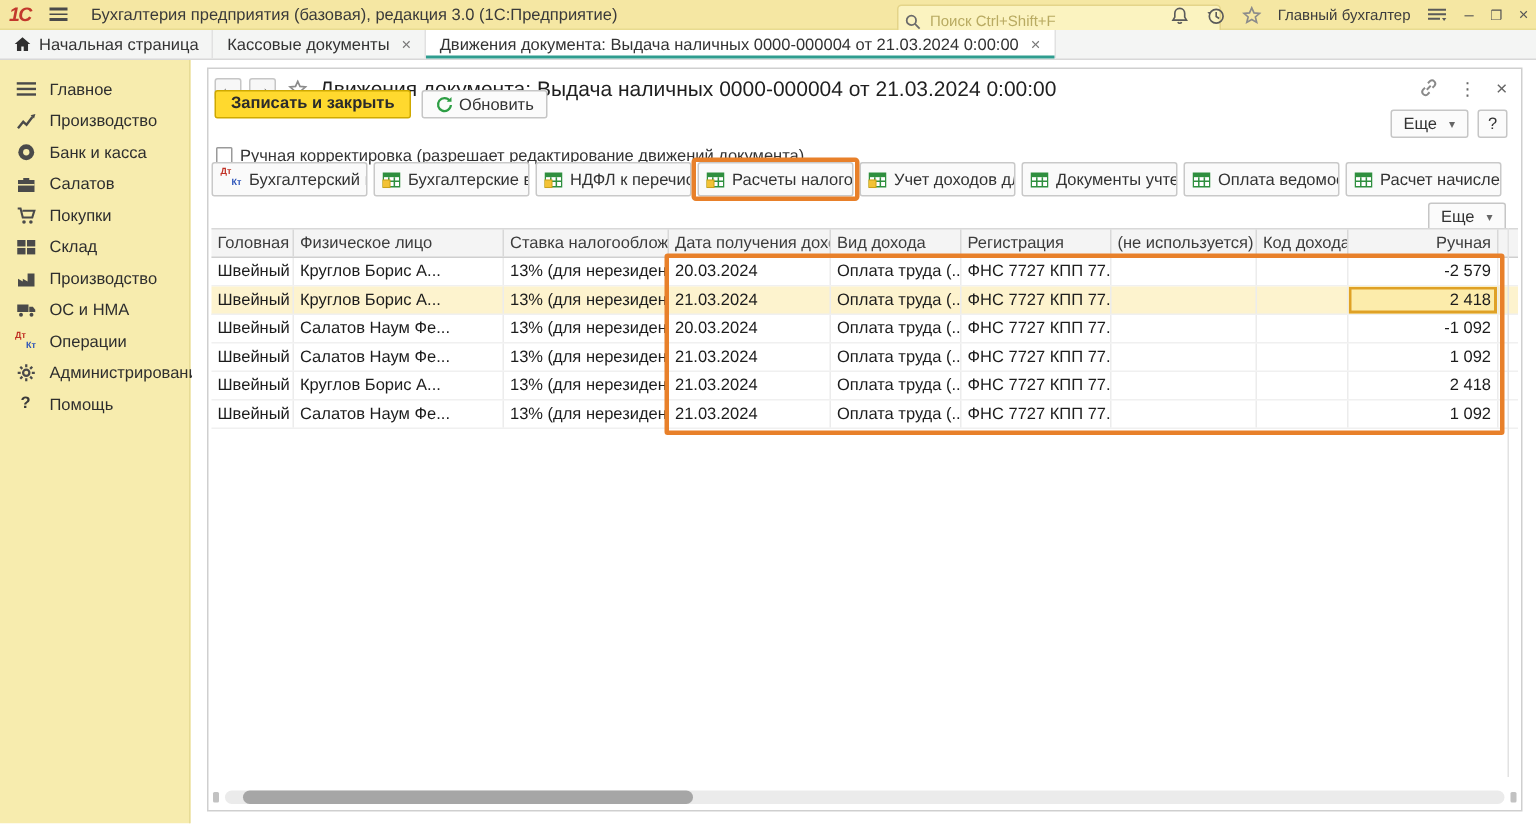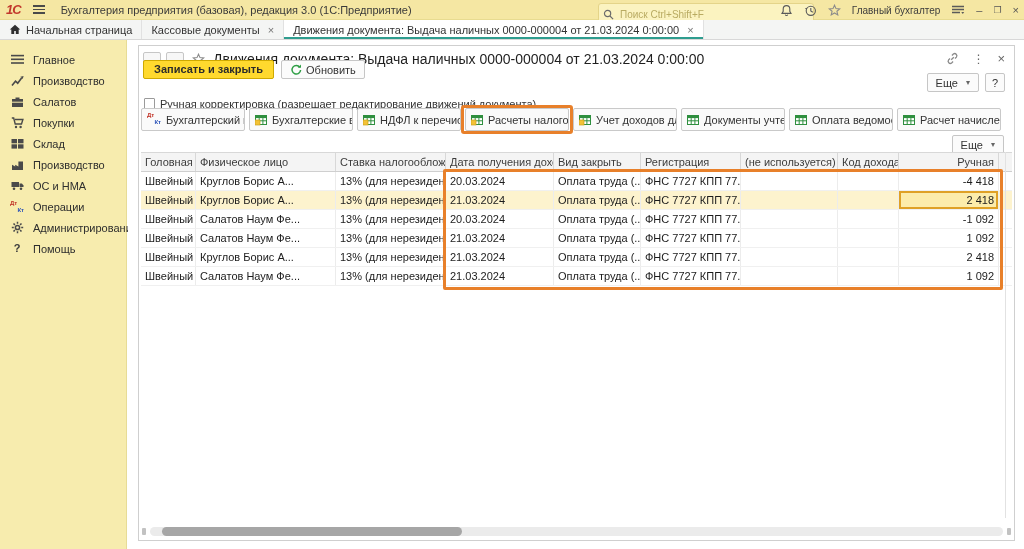--- a/index.html
+++ b/index.html
@@ -190,20 +190,29 @@
       <span class="sicon">
         <svg width="13" height="12" viewBox="0 0 13 12">
           <path d="M1 10.5 4.5 6.2l2.2 2L10.6 3" fill="none" stroke="#4a4a4a" stroke-width="1.6"></path>
           <path d="M12.6 1 9.4 1.8l2.3 2.2z" fill="#4a4a4a"></path>
         </svg>
       </span>
       <span>Производство</span>
     </div>
     <div class="side-item">
       <span class="sicon">
+        <svg width="13" height="13" viewBox="0 0 13 13">
+          <circle cx="6.5" cy="6.5" r="5.3" fill="#4a4a4a"></circle>
+          <circle cx="6.5" cy="6.5" r="2.1" fill="#f7ecae"></circle>
+        </svg>
+      </span>
+      <span>Банк и касса</span>
+    </div>
+    <div class="side-item">
+      <span class="sicon">
         <svg width="13" height="12" viewBox="0 0 13 12">
           <path d="M4.5 3V1.6h4V3h3.5v8H1V3z" fill="#4a4a4a"></path>
           <rect x="1" y="5.7" width="11" height="1" fill="#f7ecae"></rect>
         </svg>
       </span>
       <span>Салатов</span>
     </div>
     <div class="side-item">
       <span class="sicon">
         <svg width="13" height="12" viewBox="0 0 13 12">
@@ -407,37 +416,37 @@
       </div>
 
     <span class="btn caret table-more">Еще</span>
 
     <div class="tablewrap">
       <div class="thead" id="thead">
           <div class="hcell" style="width: 55px;">Головная организ...</div>
           <div class="hcell" style="width: 140px;">Физическое лицо</div>
           <div class="hcell" style="width: 110px;">Ставка налогообложени...</div>
           <div class="hcell" style="width: 108px;">Дата получения дохода</div>
-          <div class="hcell" style="width: 87px;">Вид закрыть</div>
+          <div class="hcell" style="width: 87px;">Вид дохода</div>
           <div class="hcell" style="width: 100px;">Регистрация</div>
           <div class="hcell" style="width: 97px;">(не используется) ...</div>
           <div class="hcell" style="width: 61px;">Код дохода</div>
           <div class="hcell num" style="width: 100px;">Ручная</div>
         </div>
       <div id="tbody">
           <div class="trow">
             <div class="tcell" style="width: 55px;">Швейный поселок...</div>
             <div class="tcell" style="width: 140px;">Круглов Борис А...</div>
             <div class="tcell" style="width: 110px;">13% (для нерезидента ...</div>
             <div class="tcell" style="width: 108px;">20.03.2024</div>
             <div class="tcell" style="width: 87px;">Оплата труда (...</div>
             <div class="tcell" style="width: 100px;">ФНС 7727 КПП 77...</div>
             <div class="tcell" style="width: 97px;"></div>
             <div class="tcell" style="width: 61px;"></div>
-            <div class="tcell num" style="width: 100px;">-4 418</div>
+            <div class="tcell num" style="width: 100px;">-2 579</div>
           </div>
           <div class="trow hl">
             <div class="tcell" style="width: 55px;">Швейный поселок...</div>
             <div class="tcell" style="width: 140px;">Круглов Борис А...</div>
             <div class="tcell" style="width: 110px;">13% (для нерезидента ...</div>
             <div class="tcell" style="width: 108px;">21.03.2024</div>
             <div class="tcell" style="width: 87px;">Оплата труда (...</div>
             <div class="tcell" style="width: 100px;">ФНС 7727 КПП 77...</div>
             <div class="tcell" style="width: 97px;"></div>
             <div class="tcell" style="width: 61px;"></div>

